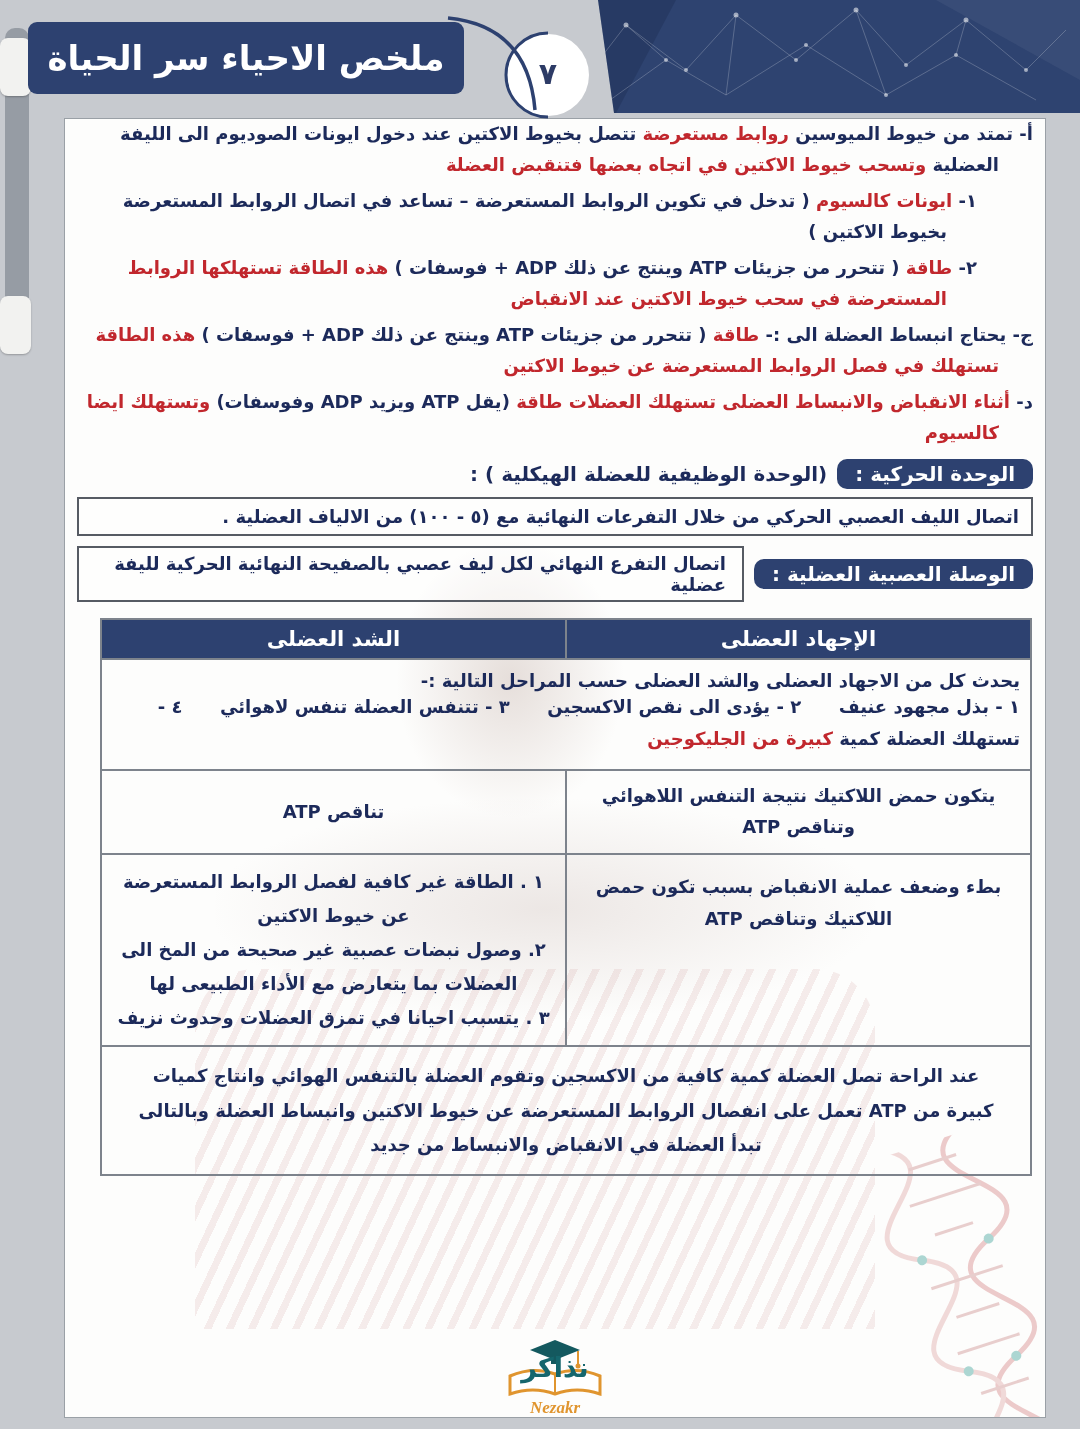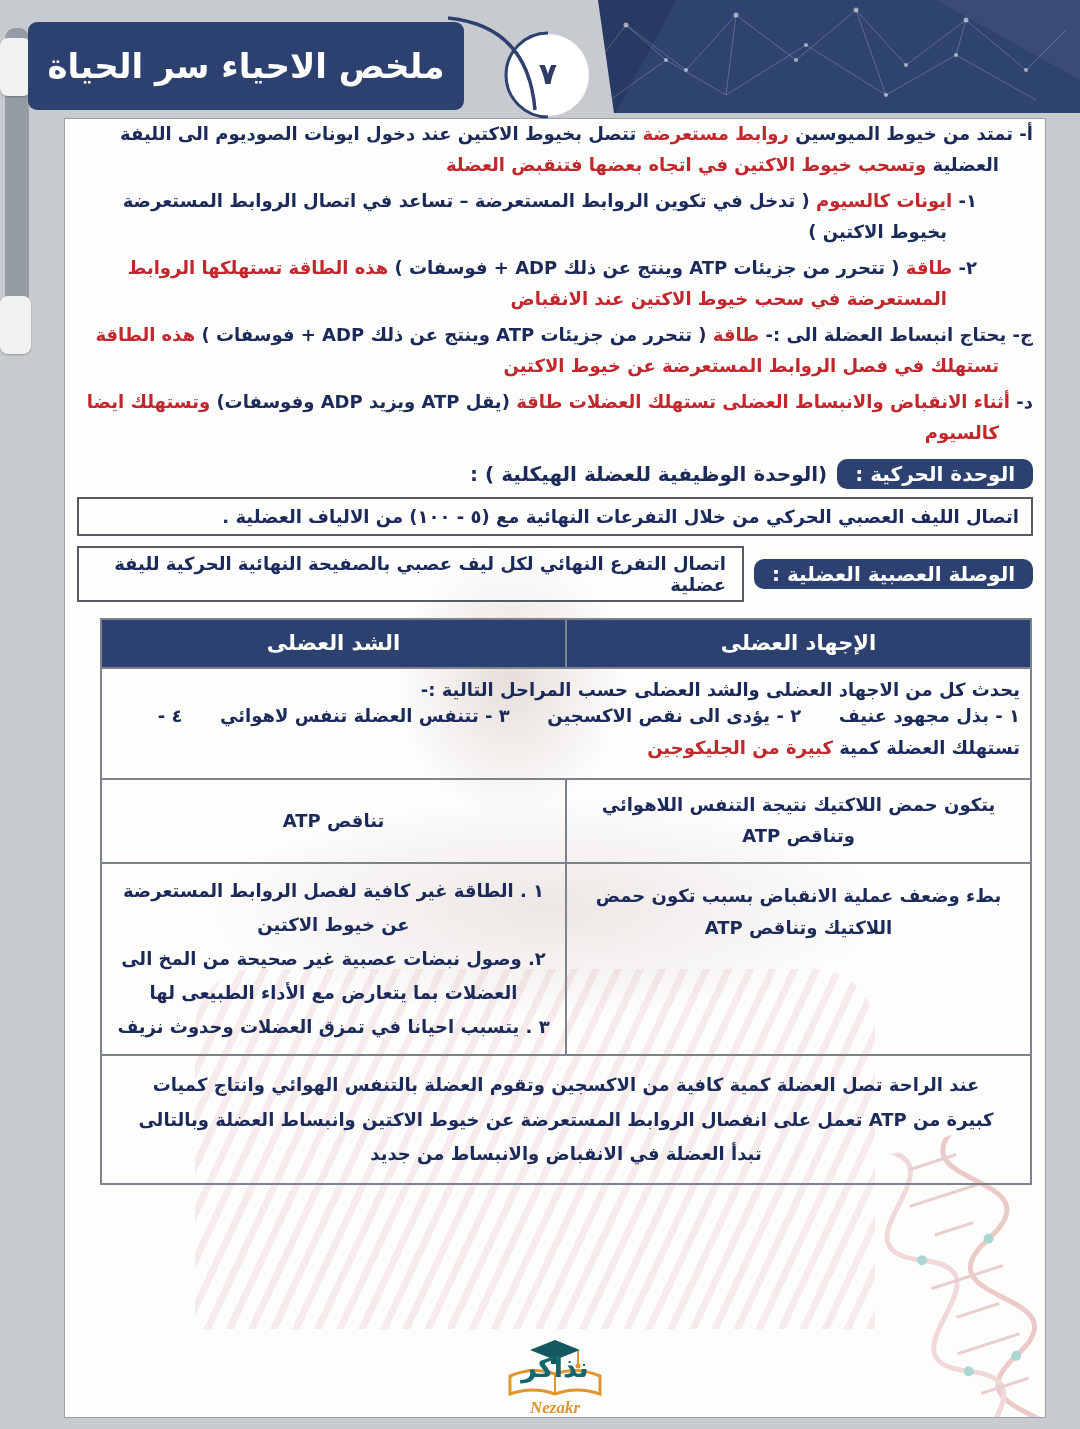--- a/index.html
+++ b/index.html
@@ -13,21 +13,21 @@
   .screen { position:absolute; inset:0; }
 
   
   .scan-strip { position:absolute; left:5px; top:28px; width:24px; height:318px;
     background:#969ca4; border-radius:10px; }
   .scan-tab { position:absolute; left:0; width:31px; height:58px; background:#f2f2f0;
     border-radius:8px; box-shadow:0 1px 2px rgba(0,0,0,.25); }
   .tab1 { top:38px; } .tab2 { top:296px; }
 
   
-  .banner-title { position:absolute; left:28px; top:22px; width:436px; height:88px;
+  .banner-title { position:absolute; left:28px; top:22px; width:436px; height:72px;
     background:#2d4170; border-radius:9px; display:flex; align-items:center; justify-content:center;
     color:#fff; font-size:34px; direction:rtl; letter-spacing:0; }
   .band { position:absolute; left:556px; top:0; width:524px; height:113px; background:#2e4370;
     clip-path:polygon(42px 0, 100% 0, 100% 100%, 58px 100%); }
   .band svg { width:100%; height:100%; display:block; }
   .swoosh { position:absolute; left:430px; top:0; width:190px; height:122px; z-index:3; }
   .page-num { position:absolute; left:528px; top:52px; width:40px; height:44px; z-index:4;
     color:#2d3b66; font-size:30px; text-align:center; line-height:44px; }
 
   
@@ -64,21 +64,21 @@
   .chip-suffix { font-size:20px; color:#1c2a5a; }
   .def-box { border:2px solid #565b63; margin:4px 12px 10px 12px; padding:7px 12px;
     font-size:18px; text-align:right; background:rgba(255,255,255,.35); }
   .def-box-inline { border:2px solid #565b63; padding:5px 16px; font-size:18px;
     background:rgba(255,255,255,.35);text-align:right; }
 
   
   table.mtable { border-collapse:collapse; margin:16px 13px 0 37px; width:932px;
     table-layout:fixed; background:transparent; }
   .mtable th, .mtable td { border:2px solid #7d838c; }
-  .mtable th { background:#2d4170; color:#fff; font-size:21px; height:49px; text-align:center;margin-left:24px; }
+  .mtable th { background:#2d4170; color:#fff; font-size:21px; height:40px; text-align:center;margin-left:24px; }
   .mtable td { font-size:18px; color:#1c2a5a; padding:10px 12px; vertical-align:middle; }
   td.intro-cell { text-align:right; padding:10px 10px 14px 10px; }
   .steps-line { white-space:pre-wrap; display:block; line-height:1.8; }
   td.center { text-align:center; }
   .red { color:#c1272d; }
   td.cause { height:78px; line-height:1.7; }
   td.effects { height:152px; }
   td.effect-right { vertical-align:top; padding-top:16px; line-height:1.8; }
   .effect-item { text-align:center; line-height:1.9; }
   td.recovery { line-height:1.9; padding:12px 34px; height:110px; }

